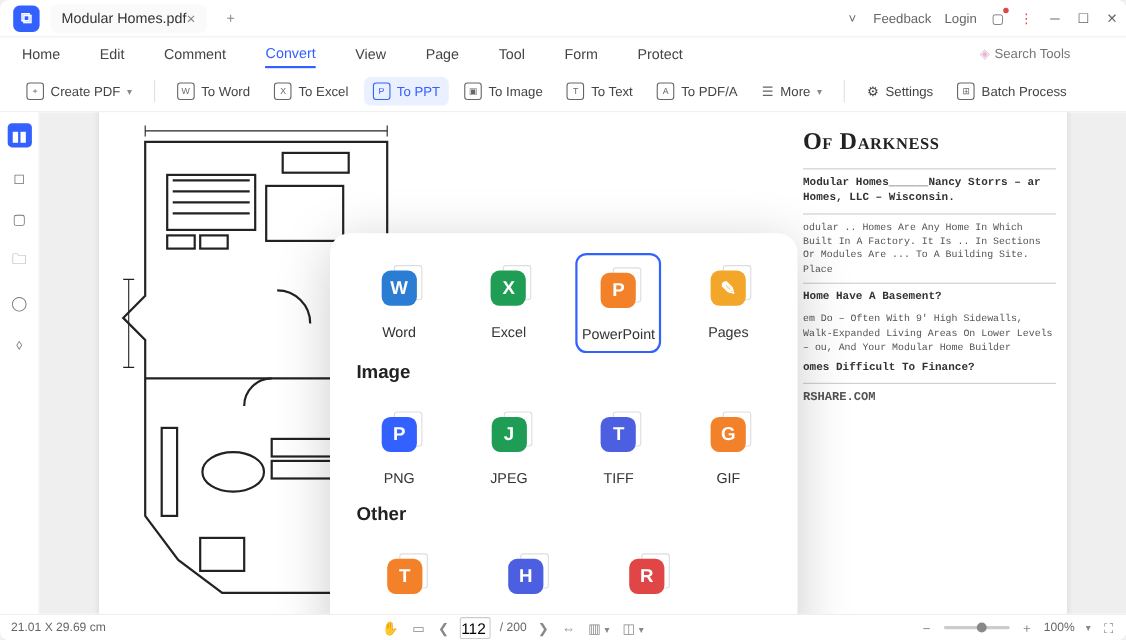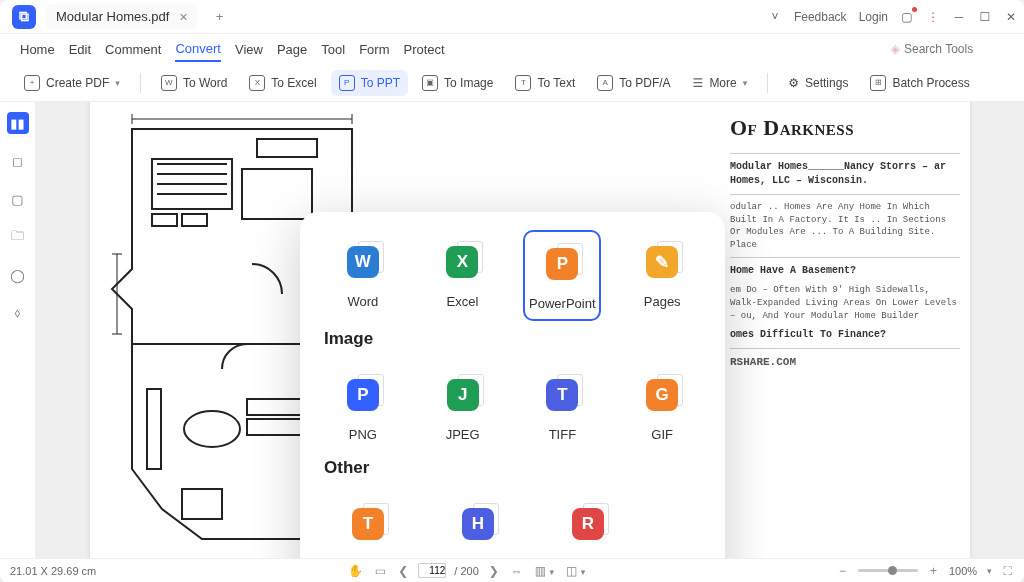--- a/index.html
+++ b/index.html
@@ -1,26 +1,26 @@
 <!DOCTYPE html>
 <html><head>
 <meta charset="utf-8">
 <style>
   * { box-sizing: border-box; margin: 0; padding: 0; font-family: -apple-system, BlinkMacSystemFont, "Segoe UI", sans-serif; }
   body { width: 1024px; height: 582px; overflow: hidden; background: #f0f0f0; font-size: 13px; color: #333; }
   .win { width: 1024px; height: 582px; background: #fff; border-radius: 8px; display: flex; flex-direction: column; }
   .titlebar { display: flex; align-items: center; height: 34px; padding: 0 6px; border-bottom: 1px solid #eee; }
   .logo { width: 24px; height: 24px; background: #3361ff; border-radius: 6px; display: flex; align-items: center; justify-content: center; margin: 0 6px; }
   .logo .inner { color: #fff; font-weight: 700; font-size: 14px; }
-  .tab { display: flex; align-items: center; height: 26px; padding: 0 10px; background: #fafafa; border-radius: 6px; margin-left: 4px; gap: 10px; }
+  .tab { display: flex; align-items: center; height: 26px; padding: 0 10px; background: #fafafa; border-radius: 6px; margin-left: 4px; }
   .tab-close { color: #888; font-size: 14px; cursor: pointer; }
   .tab-add { width: 24px; height: 24px; display: flex; align-items: center; justify-content: center; color: #888; margin-left: 10px; cursor: pointer; }
   .title-right { margin-left: auto; display: flex; align-items: center; gap: 12px; color: #666; font-size: 12px; }
   .winbtn { width: 14px; height: 14px; display: inline-flex; align-items: center; justify-content: center; color: #666; cursor: pointer; }
-  .menubar { display: flex; align-items: center; height: 30px; padding: 0 20px; gap: 14px; font-size: 13px; }
+  .menubar { display: flex; align-items: center; height: 30px; padding: 0 20px; gap: 36px; font-size: 13px; }
   .menubar .mi { color: #444; cursor: pointer; }
   .menubar .mi.active { color: #3361ff; border-bottom: 2px solid #3361ff; padding-bottom: 4px; margin-bottom: -4px; }
   .menubar .spacer { flex: 1; }
   .searchtools { display: flex; align-items: center; gap: 4px; color: #bbb; font-size: 12px; }
   .searchtools input { border: none; outline: none; font-size: 12px; width: 100px; color:#888;}
   .toolbar { display: flex; align-items: center; height: 38px; padding: 0 16px; gap: 6px; border-bottom: 1px solid #eee; font-size: 12px; }
   .tbtn { display: inline-flex; align-items: center; gap: 6px; padding: 5px 8px; border-radius: 6px; color: #444; cursor: pointer; }
   .tbtn.active { background: #eaf0ff; color: #3361ff; }
   .tbtn .ticon { width: 16px; height: 16px; border: 1.5px solid #666; border-radius: 3px; display: inline-flex; align-items: center; justify-content: center; font-size: 8px; color:#666; }
   .tbtn.active .ticon { border-color: #3361ff; color:#3361ff; }
@@ -44,21 +44,21 @@
   .grid { display: flex; gap: 22px; margin-bottom: 8px;}
   .option { width: 88px; display: flex; flex-direction: column; align-items: center; gap: 8px; padding: 8px 2px; border-radius: 10px; cursor: pointer; }
   .option.selected { border: 2px solid #3361ff; }
   .opticon { width: 48px; height: 48px; display: flex; align-items: center; justify-content: center; position: relative; }
   .sheet { position: absolute; right: 3px; top: 3px; width: 26px; height: 32px; background: #fff; border: 1px solid #ddd; border-radius: 3px; }
   .badge { width: 32px; height: 32px; border-radius: 8px; display: flex; align-items: center; justify-content: center; font-weight: 700; color: #fff; font-size: 17px; position: relative; z-index: 1; }
   .option .lbl { font-size: 13px; color: #333; }
   .statusbar { display: flex; align-items: center; height: 24px; padding: 0 10px; font-size: 11px; color: #666; border-top: 1px solid #eee; gap: 10px;}
   .statusbar .center { margin-left: auto; display: flex; align-items: center; gap: 8px; }
   .statusbar .right { margin-left: auto; display: flex; align-items: center; gap: 10px; }
-  .statusbar input[type=text]{ width:28px; text-align:right; border:1px solid #ccc; font-size:10px; padding:1px 0; border-radius:2px;}
+  .statusbar input[type=text]{ width:28px; text-align:left; border:1px solid #ccc; font-size:14px; padding:1px 0; border-radius:2px;}
   .sicon { color:#888; font-size:12px; cursor:pointer; padding:0 2px;}
   .slider { width:60px; height:3px; background:#ccc; position:relative; border-radius:2px;}
   .slider::after { content:""; position:absolute; left:50%; top:-3px; width:9px; height:9px; border-radius:50%; background:#888;}
 </style>
 </head>
 <body>
 
 <div class="win">
 
   <div class="titlebar">

